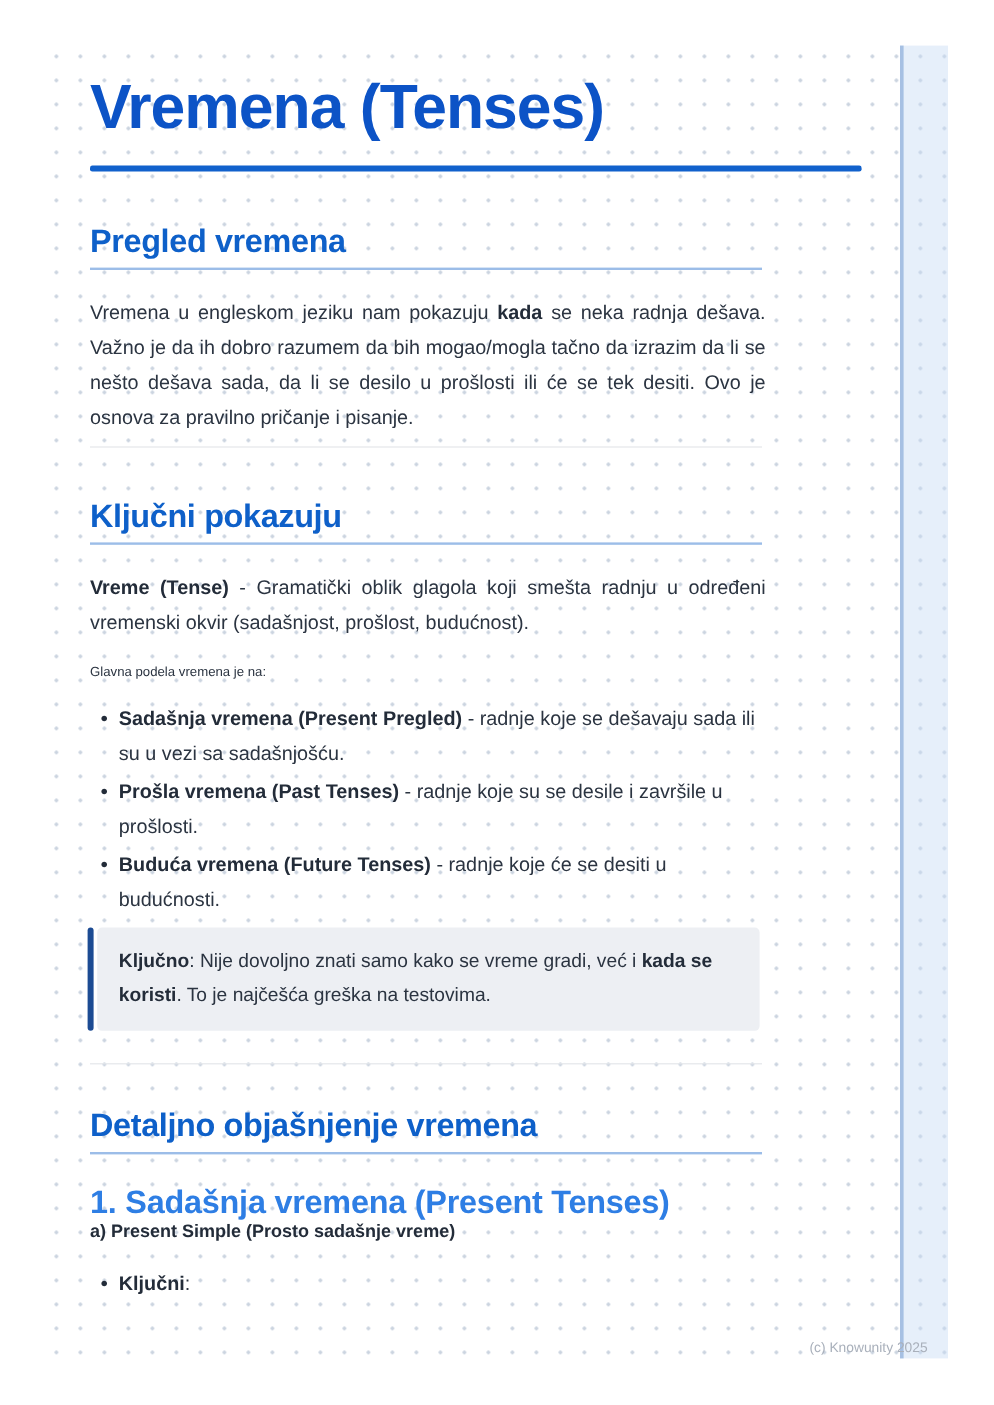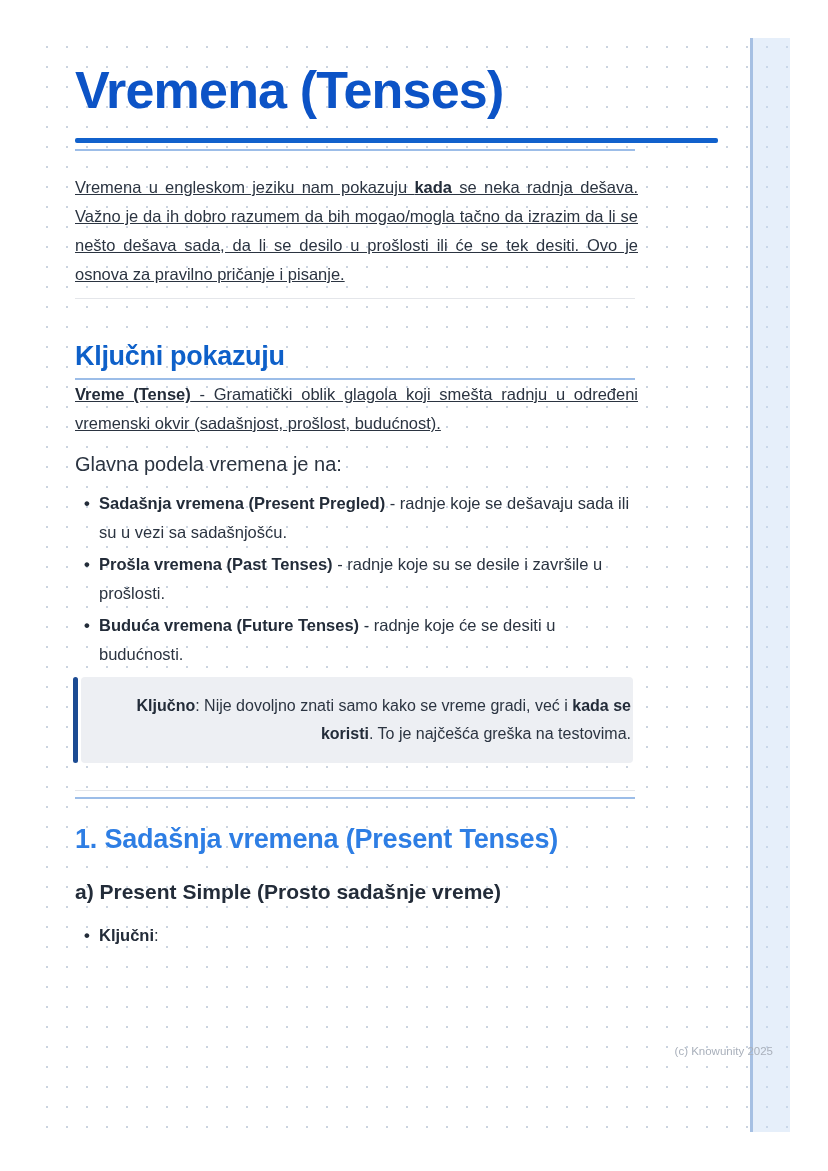--- a/index.html
+++ b/index.html
@@ -24,65 +24,66 @@
 
   h1 {
     font-size:52px; line-height:44px; font-weight:bold; letter-spacing:-0.8px;
     color:#0c53c6;
   }
   .title-rule { width:643px; height:5px; background:#1161cc; margin-top:26px; border-radius:2px; }
 
   h2 { font-size:27px; line-height:32px; font-weight:bold; letter-spacing:-0.3px; color:#0e60c9; }
   .h2-underline { width:560px; height:2px; background:#9cbde8; margin-top:6px; }
 
-  .para { width:563px; font-size:16.5px; line-height:29px; color:#2b3441; text-align:justify;text-decoration:underline; }
+  .para { width:563px; font-size:16.5px; line-height:29px; color:#2b3441; text-align:justify; }
   .para b, .li-text b, .callout-text b { color:#232c39; }
 
   .divider { width:560px; height:1px; background:#e4e6ea; }
 
   #overview-heading { margin-top:42px; }
   #overview-para { margin-top:22px; }
   #divider-1 { margin-top:9px; }
 
   #keyterms-heading { margin-top:41px; }
-  #definition-para { }
-  #list-intro { margin-top:12px; width:563px; font-size:20px; line-height:29px; color:#2b3441; }
+  #definition-para { margin-top:22px; }
+  #list-intro { margin-top:12px; width:563px; font-size:11px; line-height:29px; color:#2b3441; }
 
   ul.tense-list { list-style:none; margin-top:10px; width:563px; }
   ul.tense-list li { display:flex; font-size:16.5px; line-height:29px; color:#2b3441; margin-bottom:3px; }
   .dot { flex:0 0 24px; padding-left:9px; color:#232c39; font-weight:bold; }
   .li-text { flex:1; }
 
   .callout { display:flex; margin-top:8px; width:560px; margin-left:-2px; }
   .callout-bar { flex:0 0 5px; background:#1c4b93; border-radius:3px; }
-  .callout-body { flex:1; margin-left:3px; background:#edeff3; border-radius:4px; padding:15px 2px;text-align:right; }
+  .callout-body { flex:1; margin-left:3px; background:#edeff3; border-radius:4px; padding:15px 18px; }
   .callout-text { font-size:16px; line-height:28px; color:#2b3441; }
 
   #divider-2 { margin-top:27px; }
   #detailed-heading { margin-top:35px; }
 
   h3 { margin-top:26px; font-size:27px; line-height:28px; font-weight:bold; letter-spacing:-0.2px; color:#2e7ee4; }
-  h4 { margin-top:28px; font-size:21px; line-height:22px; font-weight:bold; color:#232c39; }
+  h4 { font-size:15px; line-height:22px; font-weight:bold; color:#232c39; }
 
   ul.building-list { list-style:none; margin-top:18px; width:563px; }
   ul.building-list li { display:flex; font-size:16.5px; line-height:29px; color:#2b3441; }
 
-  .footer { position:absolute; top:1007px; right:17px; font-size:11.5px; color:#a9b0bb; z-index:3;margin-left:10px; }
+  .footer { position:absolute; top:1080px; right:17px; font-size:11.5px; color:#a9b0bb; z-index:3;margin-left:10px; }
 </style>
 </head>
 <body>
 
 <div class="page">
   <div class="stripe"></div>
 
   <div class="content">
 
     <h1>Vremena (Tenses)</h1>
     <div class="title-rule"></div>
 
+    <h2 id="overview-heading">Pregled vremena</h2>
     <div class="h2-underline"></div>
 
     <p class="para" id="overview-para"><span>Vremena u engleskom jeziku nam pokazuju </span><b>kada</b><span> se neka radnja dešava. Važno je da ih dobro razumem da bih mogao/mogla tačno da izrazim da li se nešto dešava sada, da li se desilo u prošlosti ili će se tek desiti. Ovo je osnova za pravilno pričanje i pisanje.</span></p>
 
     <div class="divider" id="divider-1"></div>
 
     <h2 id="keyterms-heading">Ključni pokazuju</h2>
     <div class="h2-underline"></div>
 
     <p class="para" id="definition-para"><b>Vreme (Tense)</b><span> - Gramatički oblik glagola koji smešta radnju u određeni vremenski okvir (sadašnjost, prošlost, budućnost).</span></p>
@@ -106,20 +107,21 @@
 
     <div class="callout">
       <div class="callout-bar"></div>
       <div class="callout-body">
         <p class="callout-text"><b>Ključno</b><span>: Nije dovoljno znati samo kako se vreme gradi, već i </span><b>kada se koristi</b><span>. To je najčešća greška na testovima.</span></p>
       </div>
     </div>
 
     <div class="divider" id="divider-2"></div>
 
+    <h2 id="detailed-heading">Detaljno objašnjenje vremena</h2>
     <div class="h2-underline"></div>
 
     <h3>1. Sadašnja vremena (Present Tenses)</h3>
 
     <h4>a) Present Simple (Prosto sadašnje vreme)</h4>
 
     <ul class="building-list">
       <li>
         <span class="dot">•</span>
         <span class="li-text"><b>Ključni</b><span>:</span></span>

